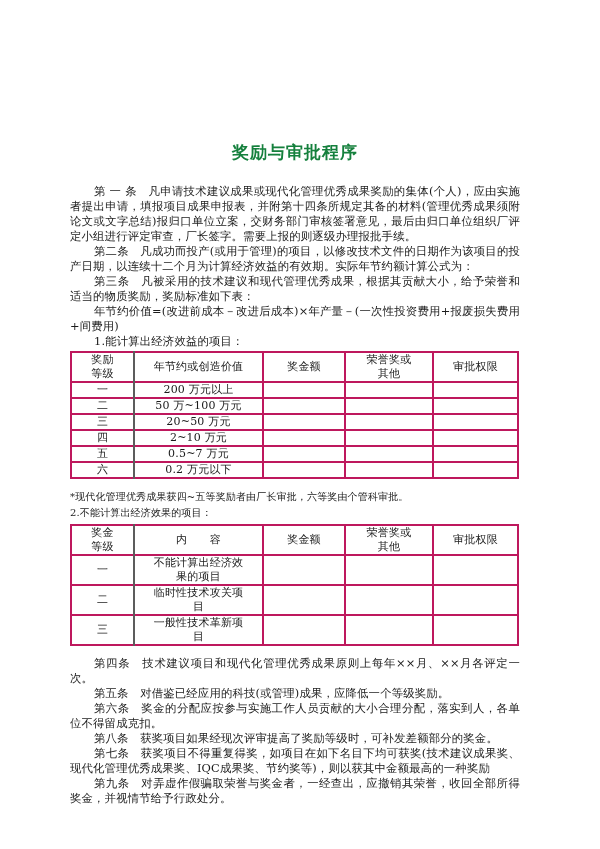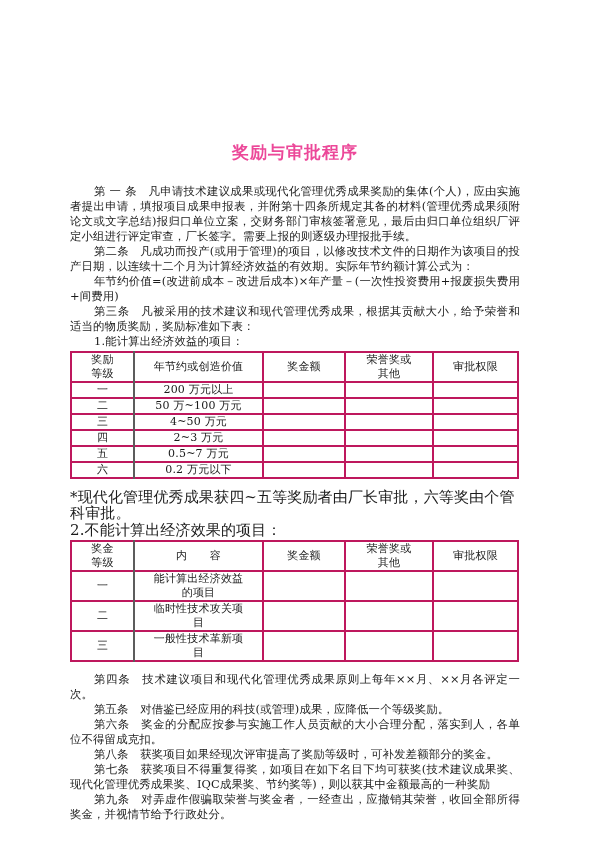--- a/index.html
+++ b/index.html
@@ -21,21 +21,21 @@
     box-sizing: border-box;
   }
   #content {
     position: absolute;
     left: 70px;
     top: 0;
     width: 450px;
   }
   .doc-title {
     text-align: center;
-    color: #ec4899;
+    color: #15803d;
     font-weight: bold;
     font-size: 17px;
     letter-spacing: 1px;
     margin: 0;
     padding-top: 141px;
     padding-bottom: 0;
     line-height: 22px;
     font-family: "DejaVu Sans", "Liberation Sans", sans-serif;
   }
   .spacer-after-title {
@@ -73,44 +73,44 @@
     box-sizing: border-box;
     letter-spacing: 0.2px;
   }
   table.gtab td.c1 {
     border-right: 2px double #5c5c5c;
   }
   table.gtab td.hd {
     font-weight: normal;
   }
   .note {
-    font-size: 15px;
+    font-size: 10px;
     line-height: 16.3px;
     margin: 0;
     text-indent: 0;
     letter-spacing: 0.15px;
   }
   .gap-md { height: 10px; }
 </style>
 </head>
 <body>
 
 <div id="page">
   <div id="content">
 
     <h1 class="doc-title">奖励与审批程序</h1>
     <div class="spacer-after-title"></div>
 
     <p class="para indent2">第 一 条　凡申请技术建议成果或现代化管理优秀成果奖励的集体(个人)，应由实施者提出申请，填报项目成果申报表，并附第十四条所规定其备的材料(管理优秀成果须附论文或文字总结)报归口单位立案，交财务部门审核签署意见，最后由归口单位组织厂评定小组进行评定审查，厂长签字。需要上报的则逐级办理报批手续。</p>
 
     <p class="para indent2">第二条　凡成功而投产(或用于管理)的项目，以修改技术文件的日期作为该项目的投产日期，以连续十二个月为计算经济效益的有效期。实际年节约额计算公式为：</p>
 
+    <p class="para indent2">第三条　凡被采用的技术建议和现代管理优秀成果，根据其贡献大小，给予荣誉和适当的物质奖励，奖励标准如下表：</p>
+
     <p class="para indent2">年节约价值=(改进前成本－改进后成本)×年产量－(一次性投资费用+报废损失费用+间费用)</p>
-
-    <p class="para indent2">第三条　凡被采用的技术建议和现代管理优秀成果，根据其贡献大小，给予荣誉和适当的物质奖励，奖励标准如下表：</p>
 
     <p class="para indent2">1.能计算出经济效益的项目：</p>
 
     <div class="tbl-wrap">
       <table class="gtab">
         <colgroup>
           <col style="width:63px">
           <col style="width:129px">
           <col style="width:82px">
           <col style="width:88px">
@@ -133,28 +133,28 @@
           </tr>
           <tr>
             <td class="c1">二</td>
             <td>50 万~100 万元</td>
             <td></td>
             <td></td>
             <td></td>
           </tr>
           <tr>
             <td class="c1">三</td>
-            <td>4~50 万元</td>
+            <td>20~50 万元</td>
             <td></td>
             <td></td>
             <td></td>
           </tr>
           <tr>
             <td class="c1">四</td>
-            <td>2~3 万元</td>
+            <td>2~10 万元</td>
             <td></td>
             <td></td>
             <td></td>
           </tr>
           <tr>
             <td class="c1">五</td>
             <td>0.5~7 万元</td>
             <td></td>
             <td></td>
             <td></td>
@@ -187,21 +187,21 @@
         <tbody>
           <tr>
             <td class="c1 hd">奖金等级</td>
             <td class="hd">内　　容</td>
             <td class="hd">奖金额</td>
             <td class="hd">荣誉奖或其他</td>
             <td class="hd">审批权限</td>
           </tr>
           <tr>
             <td class="c1">一</td>
-            <td>能计算出经济效益的项目</td>
+            <td>不能计算出经济效果的项目</td>
             <td></td>
             <td></td>
             <td></td>
           </tr>
           <tr>
             <td class="c1">二</td>
             <td>临时性技术攻关项目</td>
             <td></td>
             <td></td>
             <td></td>

